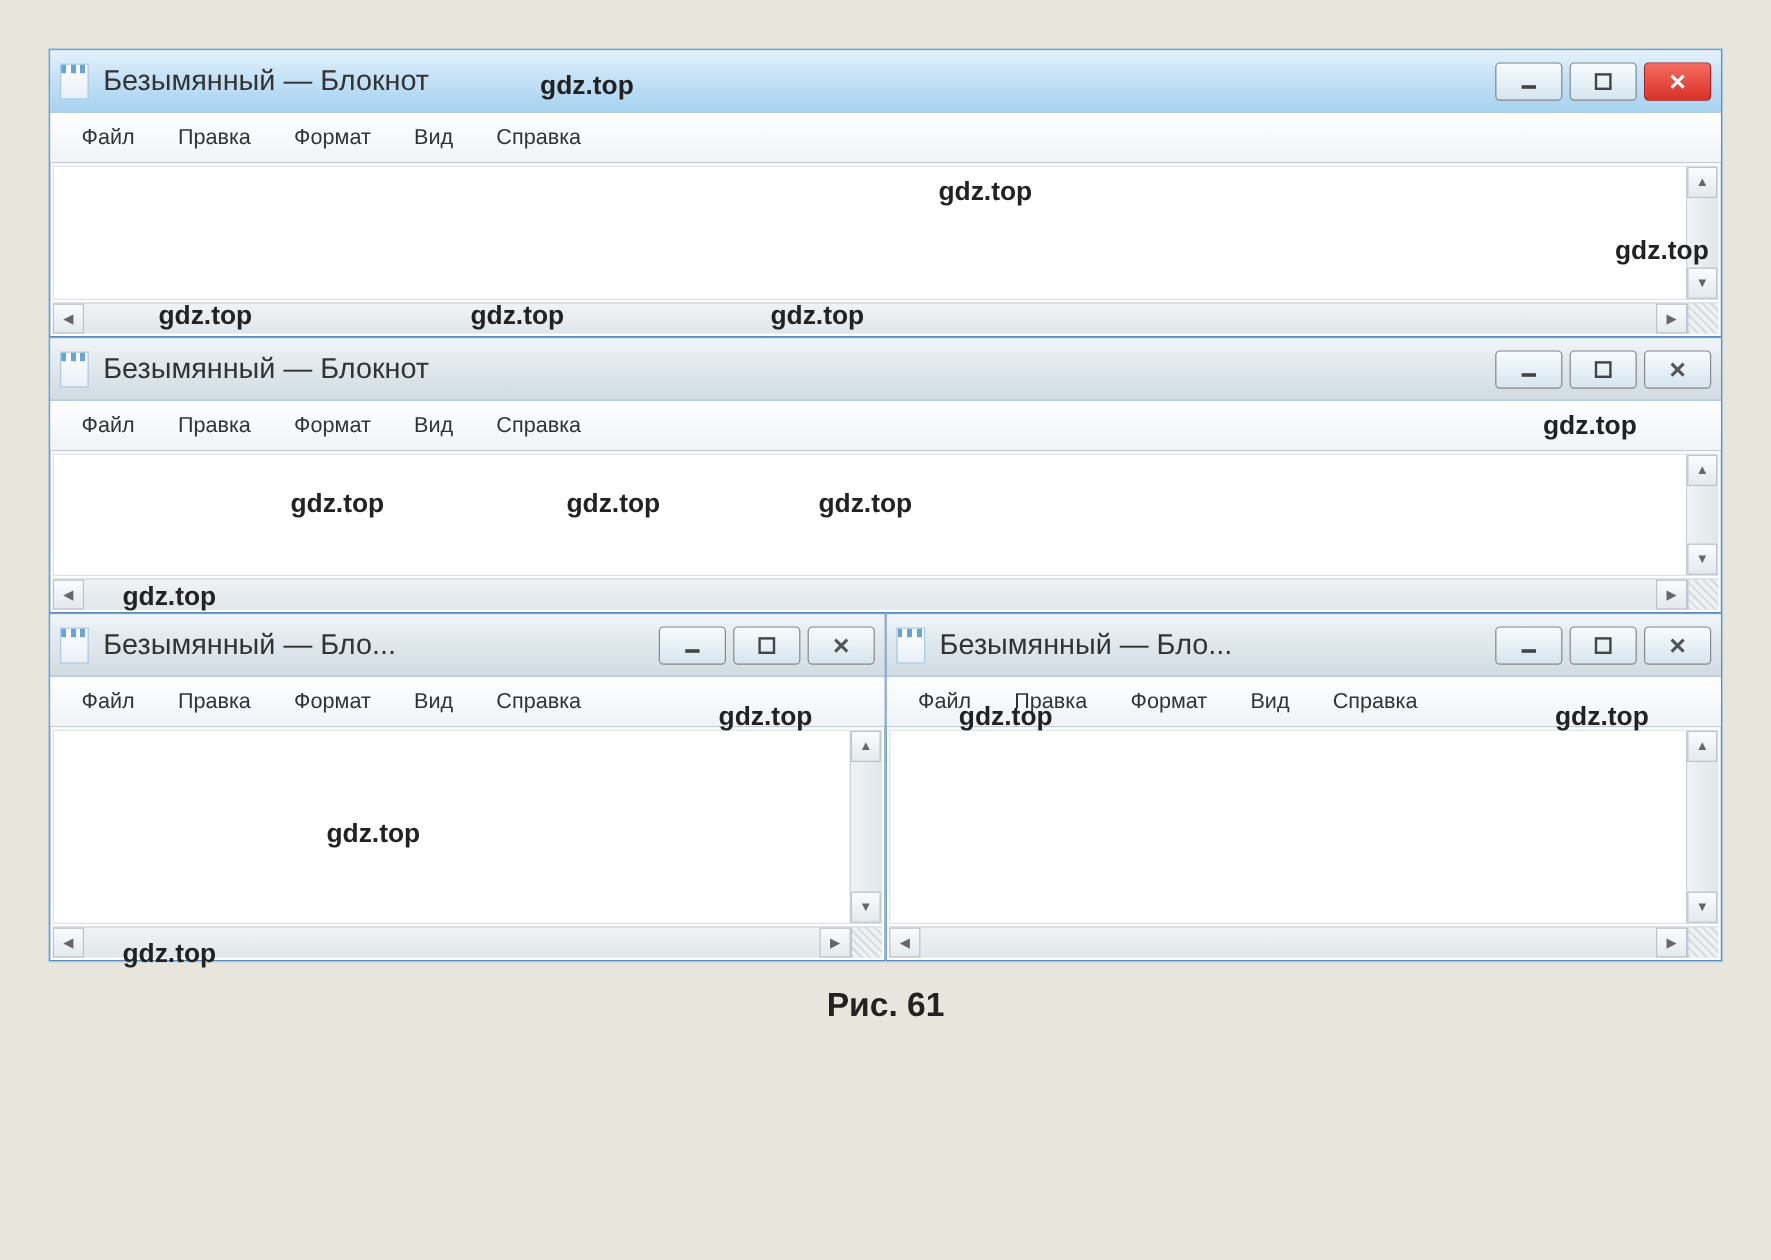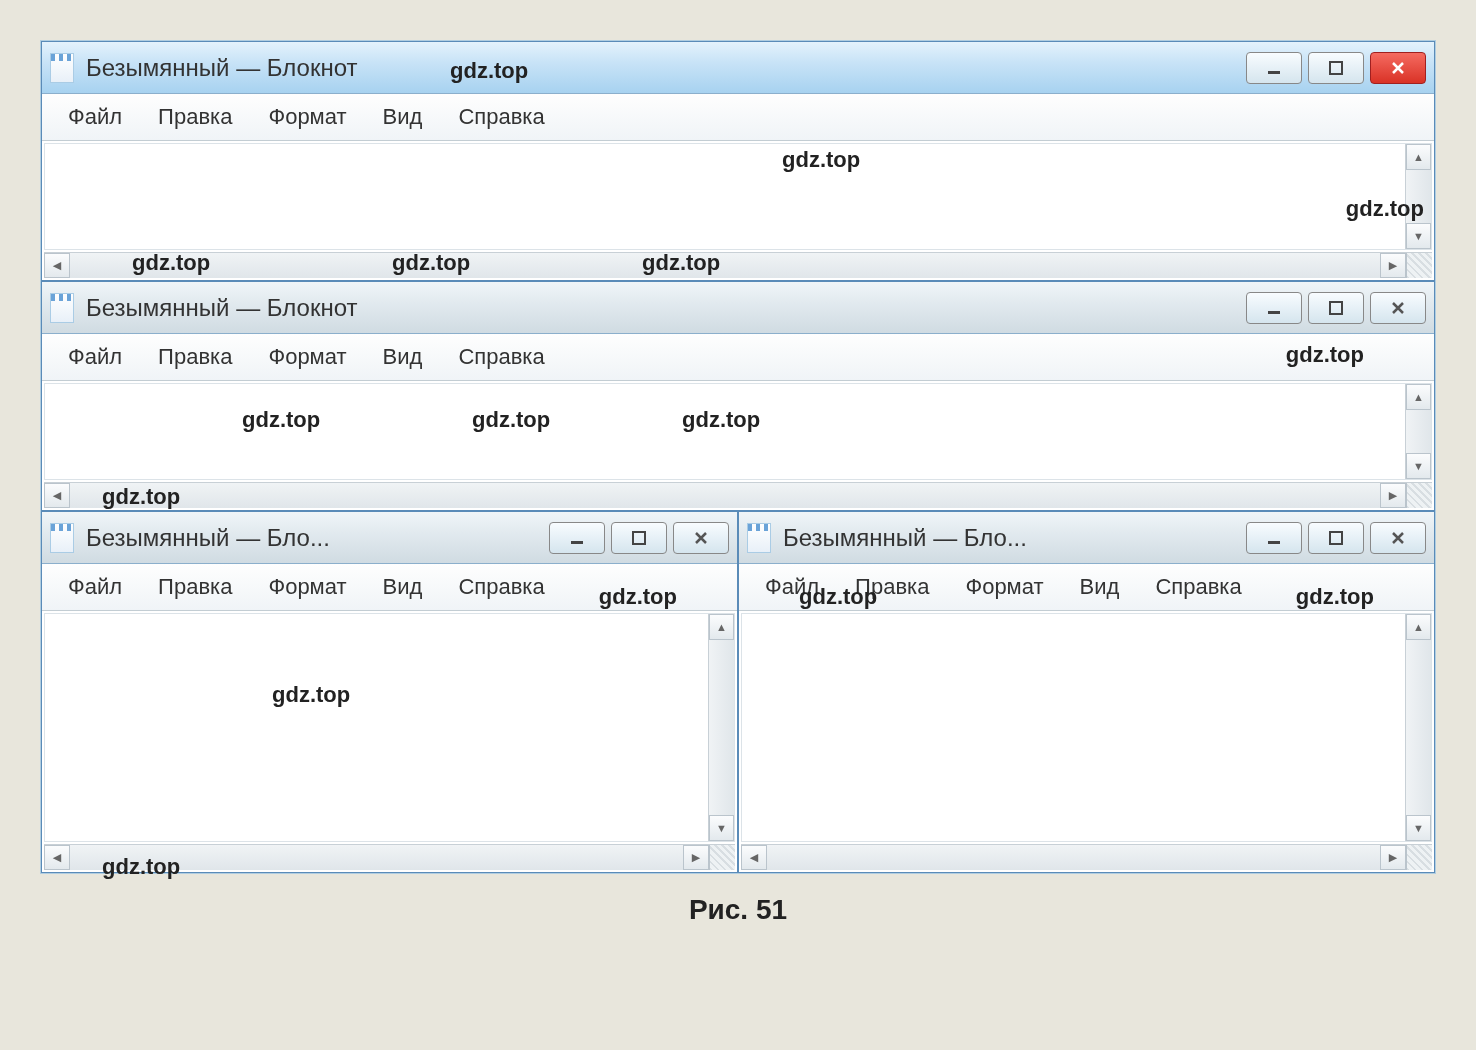--- a/index.html
+++ b/index.html
@@ -81,21 +81,21 @@
     .win-btn svg { width: 18px; height: 18px; }
     .menubar {
       display: flex;
       flex-wrap: wrap;
       padding: 6px 8px;
       background: linear-gradient(to bottom, #fefefe, #f0f4f7);
       border-bottom: 1px solid #c3cdd3;
       gap: 0;
     }
     .menu-item {
-      font-size: 22px;
+      font-size: 18px;
       color: #333;
       padding: 4px 18px;
       text-align: center;
     }
     .client {
       flex: 1;
       position: relative;
       background: #fff;
       border: 1px solid #dce3e8;
       margin: 2px;
@@ -154,21 +154,21 @@
       font-size: 28px;
       font-weight: bold;
       margin-top: 20px;
       color: #222;
     }
     .layout {
       position: relative;
     }
     .w1 { height: 240px; }
     .w2 { height: 230px; }
-    .w3 { height: 362px; }
+    .w3 { height: 290px; }
   </style>
 </head>
 <body>
 
 <div class="layout">
   <div class="page-frame">
 
     <div class="window win-active w1">
       <div class="titlebar">
         <div class="app-icon"></div>
@@ -359,14 +359,14 @@
           <div class="arrow">▶</div>
           <div class="grip"></div>
         </div>
         <div class="watermark" style="top:72px;left:60px">gdz.top</div>
         <div class="watermark" style="top:72px;right:60px">gdz.top</div>
       </div>
     </div>
 
   </div>
 
-  <div class="caption">Рис. 51</div>
+  <div class="caption">Рис. 61</div>
 </div>
 
 </body></html>

